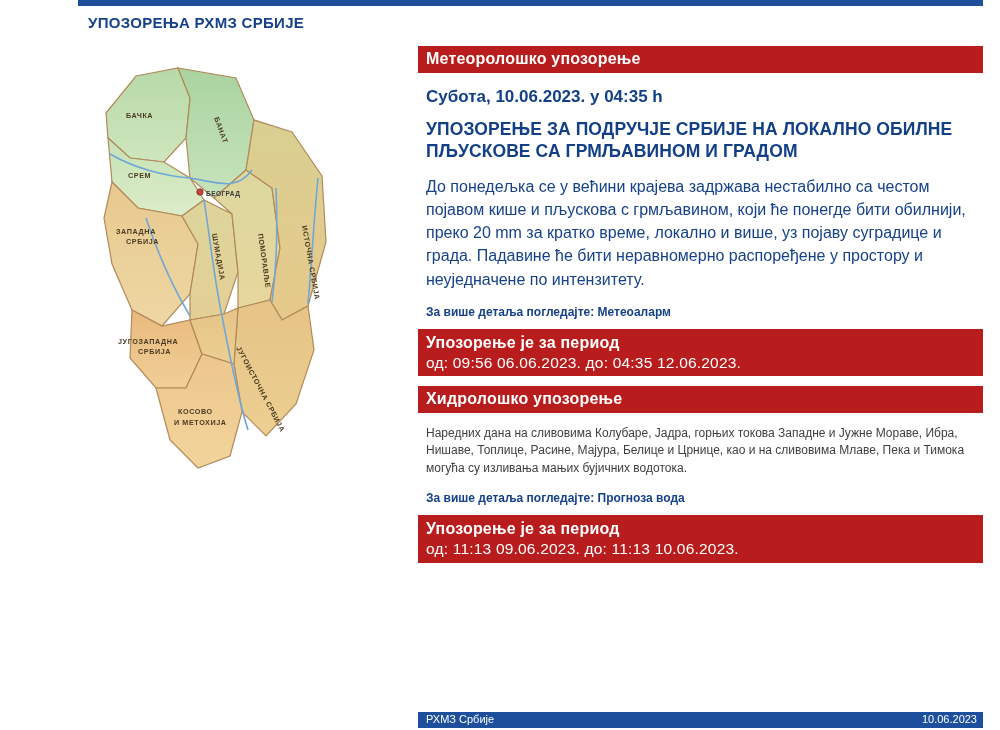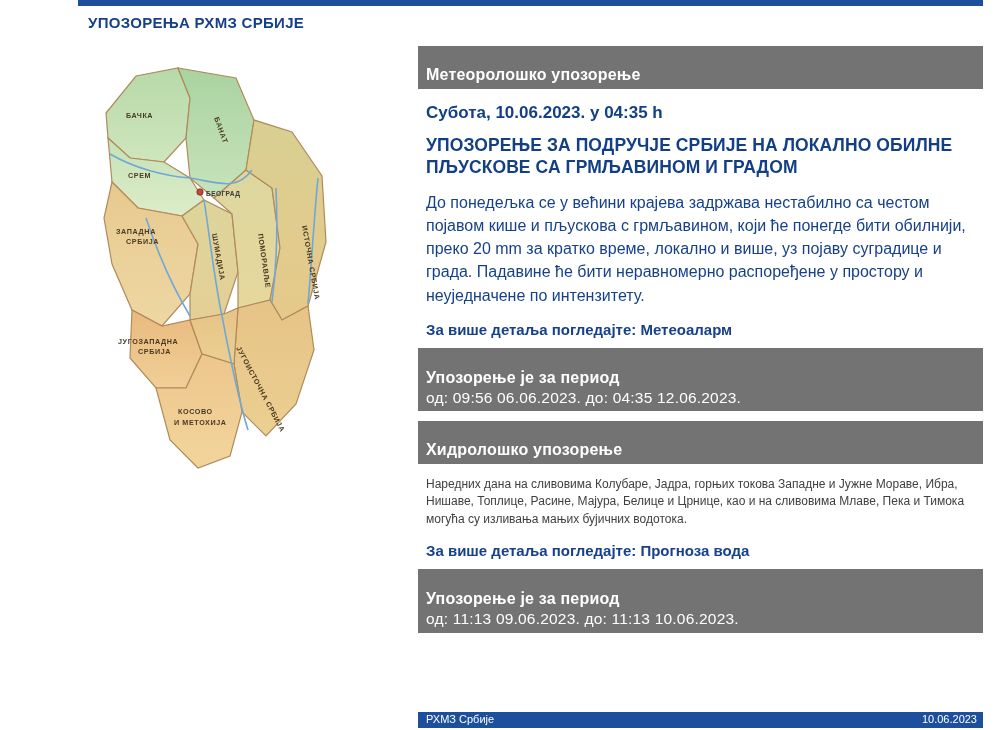--- a/index.html
+++ b/index.html
@@ -63,25 +63,25 @@
   }
 
   
   .panel {
     position: absolute;
     left: 418px;
     top: 46px;
     width: 565px;
   }
   .bluebar {
-    background: #737373;
+    background: #b91c1c;
     color: #ffffff;
     font-size: 16px;
     font-weight: bold;
-    padding: 20px 8px 5px 8px;
+    padding: 4px 8px 5px 8px;
     box-sizing: border-box;
     letter-spacing: 0.2px;
   }
   .bluebar.two-line {
     line-height: 1.25;
     padding-bottom: 4px;
   }
   .bluebar .sub {
     font-size: 15.5px;
     font-weight: normal;
@@ -102,21 +102,21 @@
   }
   .bodytext {
     color: #16418a;
     font-size: 16px;
     line-height: 1.45;
     margin: 12px 11px 0 8px;
     width: 545px;
   }
   .more {
     color: #16418a;
-    font-size: 15px;
+    font-size: 12px;
     font-weight: bold;
     margin: 14px 0 10px 8px;
   }
   .more .link { color: #16418a; }
 
   .bodytext2 {
     color: #404040;
     font-size: 12px;
     line-height: 1.45;
     margin: 12px 0 0 8px;

